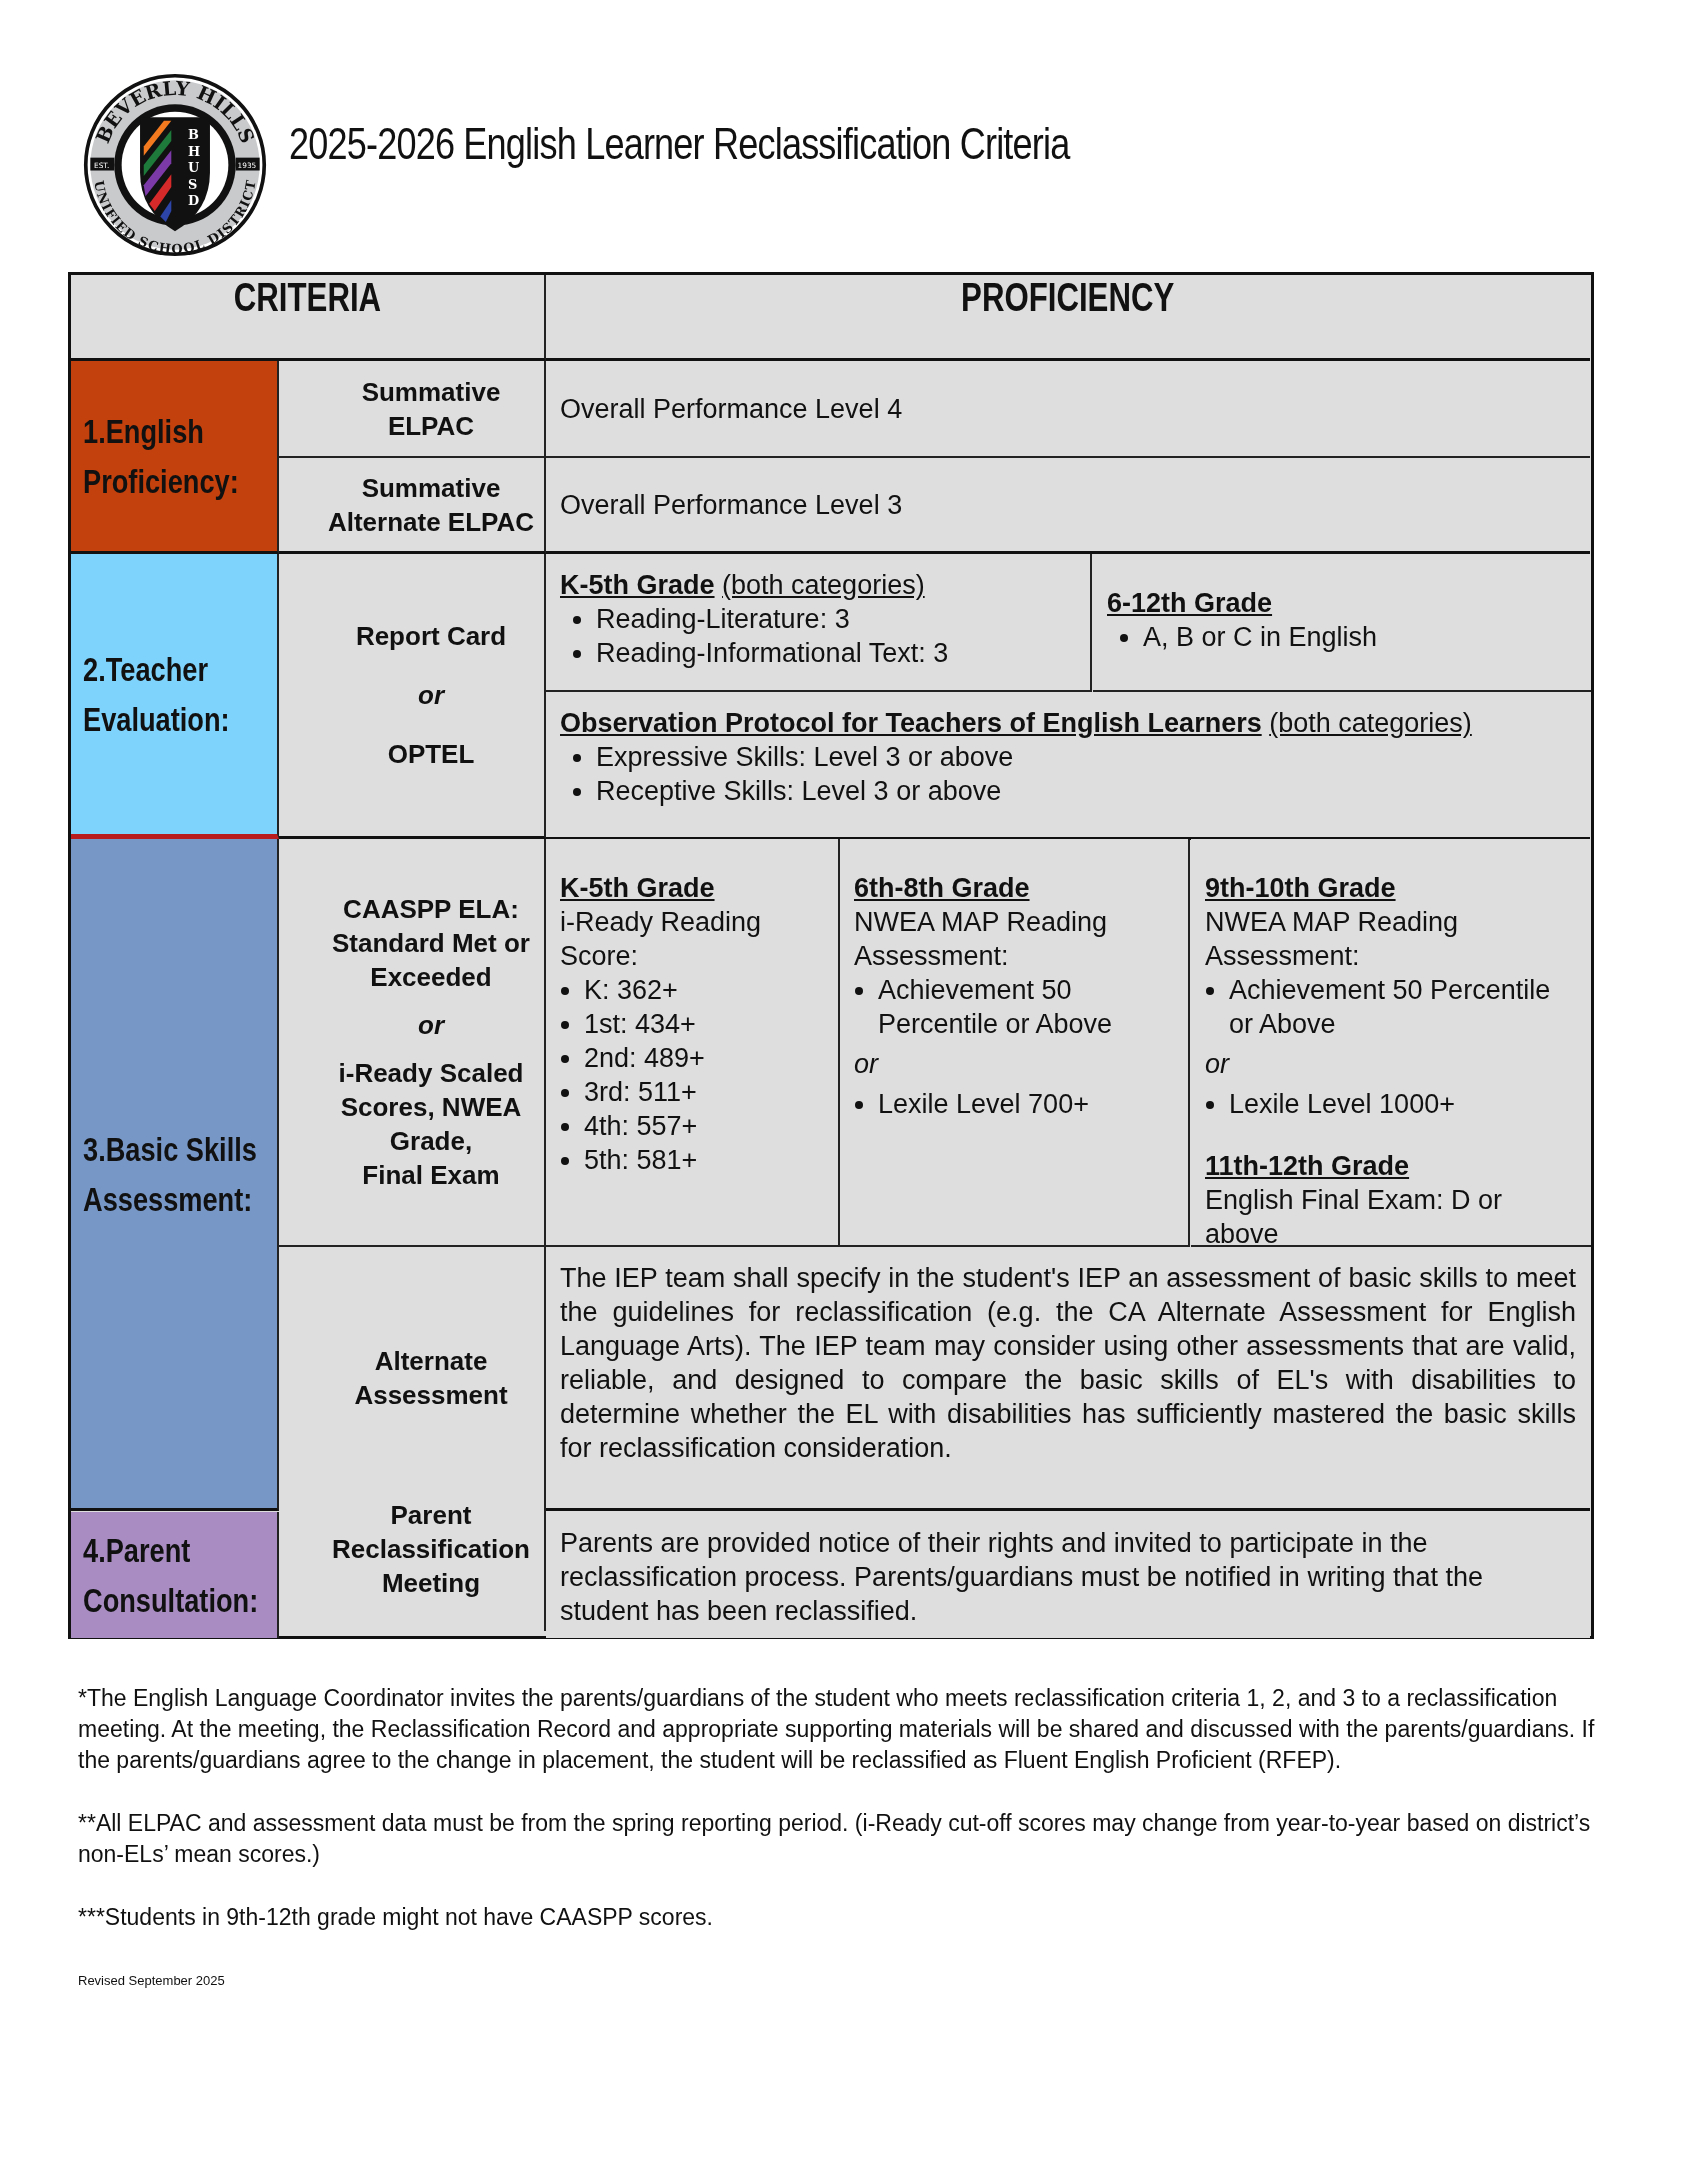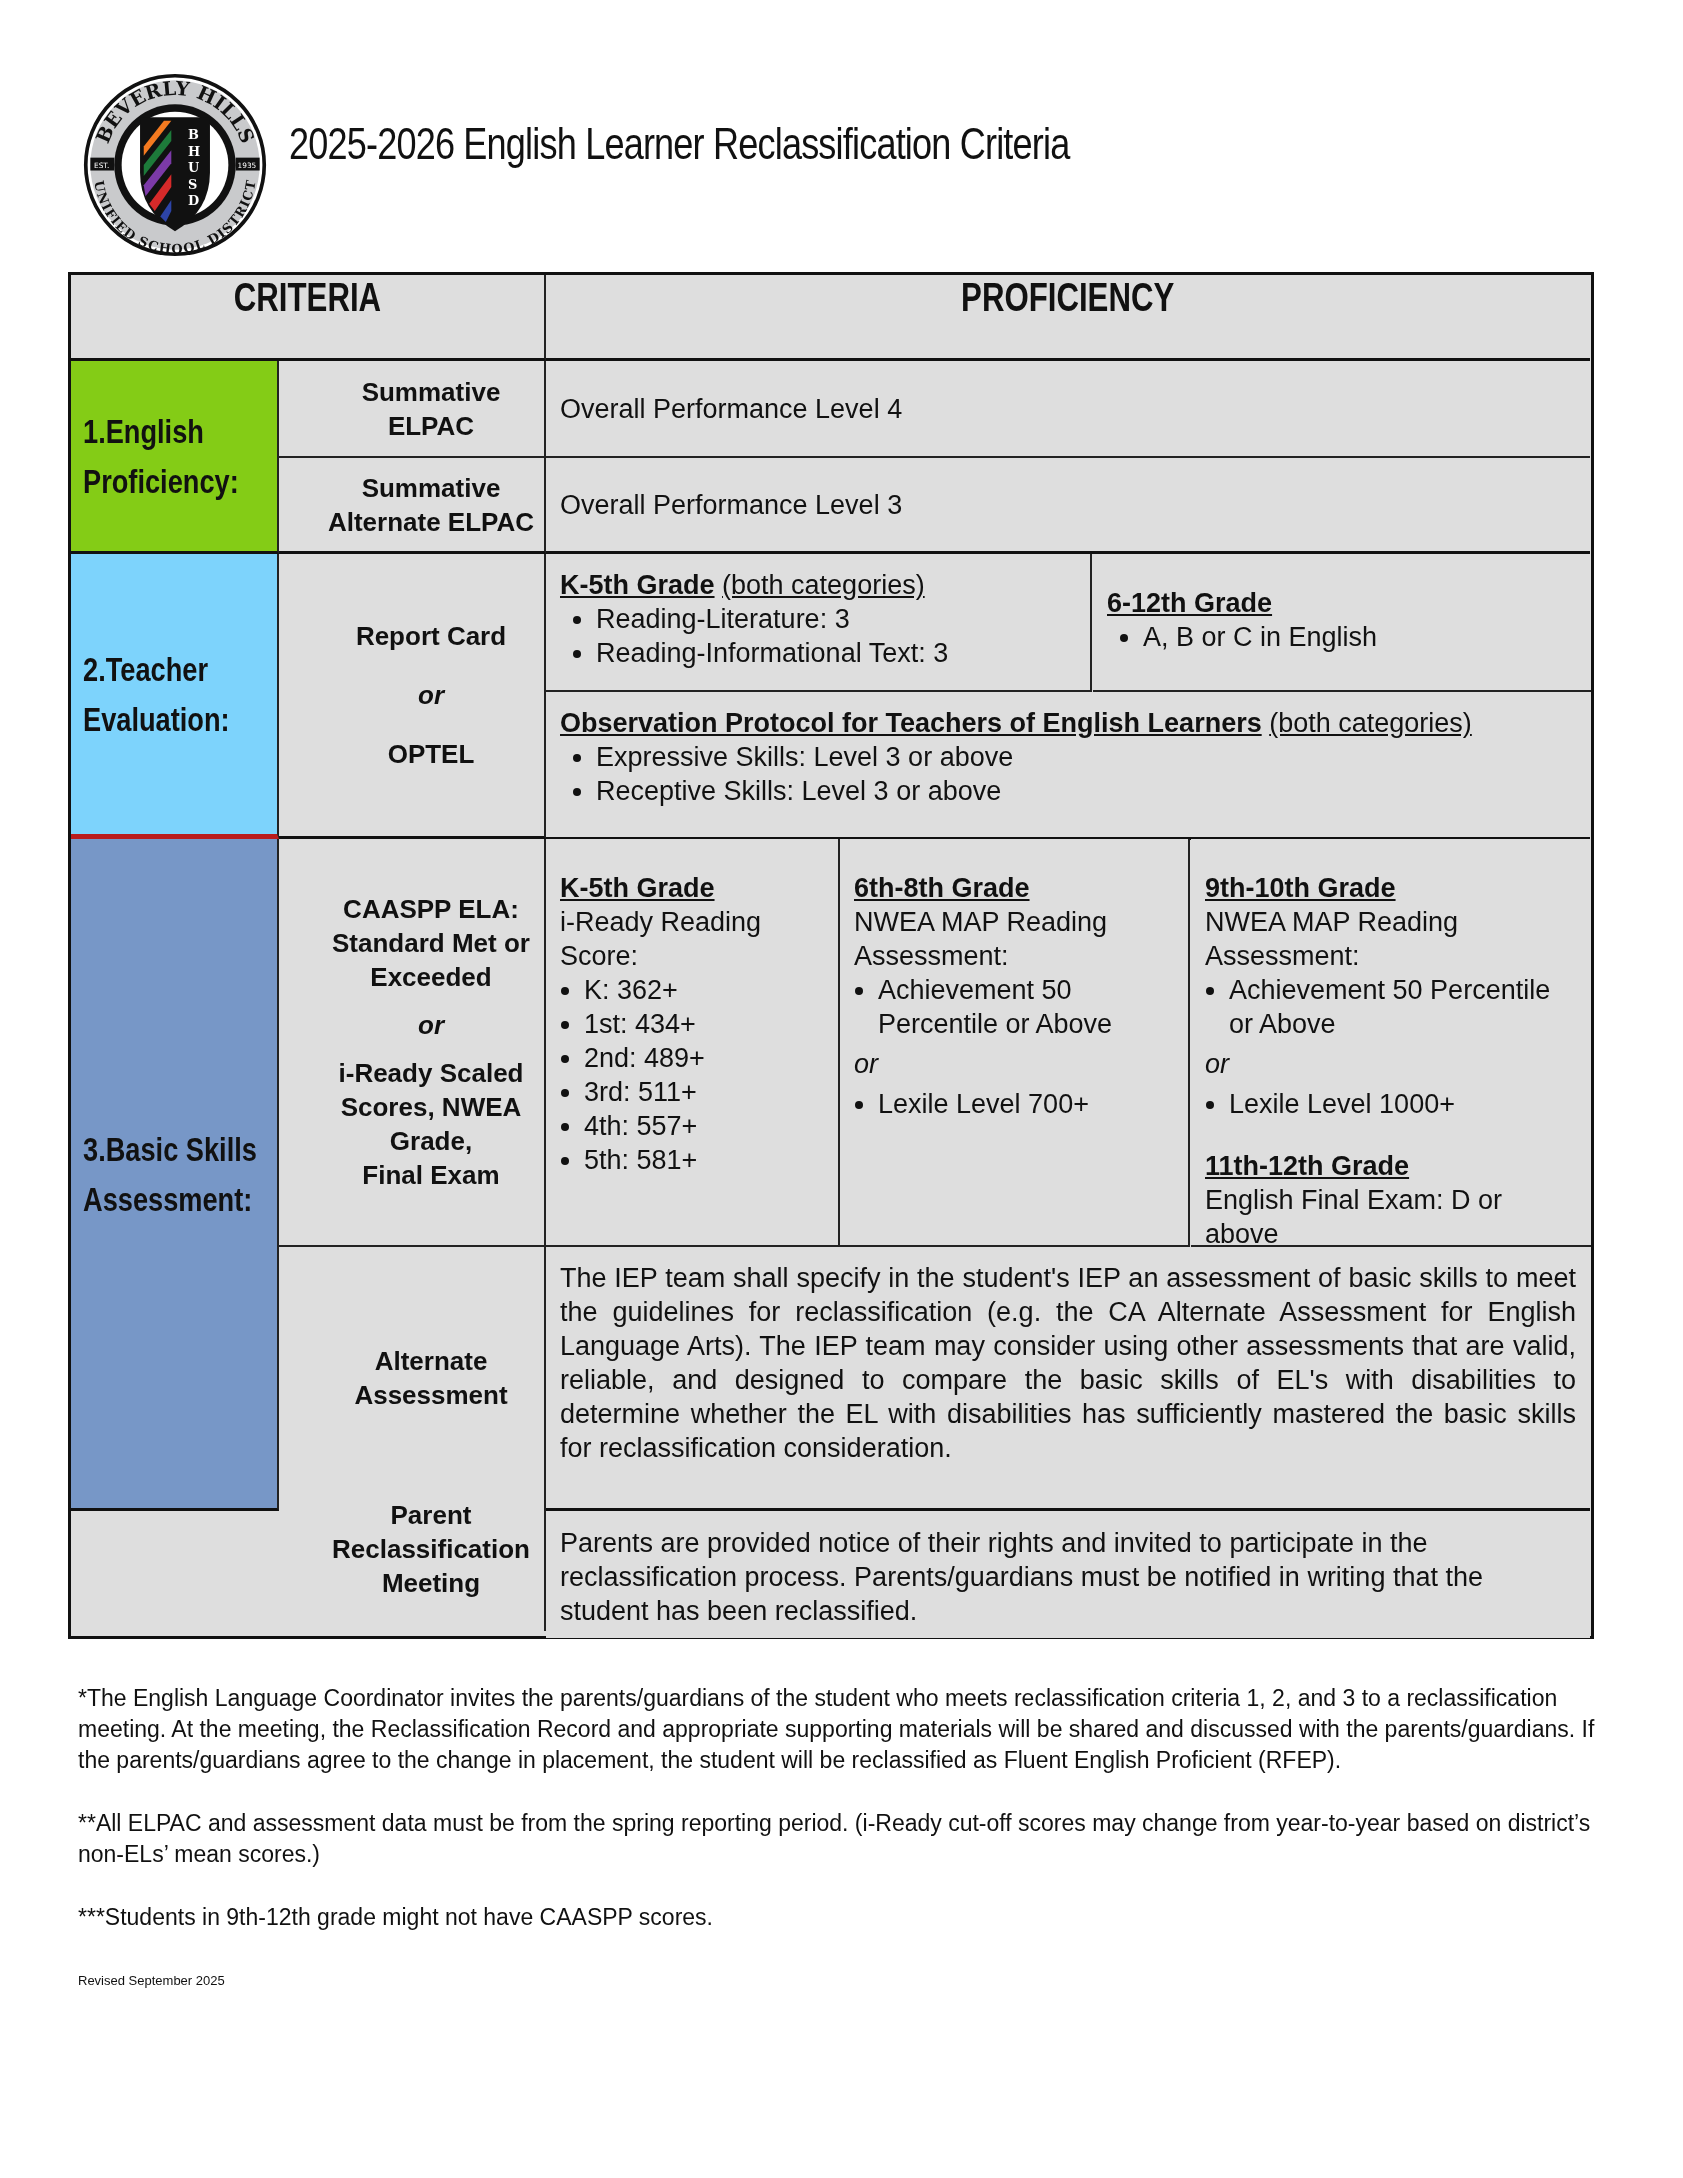--- a/index.html
+++ b/index.html
@@ -57,21 +57,21 @@
 
 <div class="tbl">
 
   <div class="cell hdr" style="left:0;top:0;width:475px;height:86px;border-bottom:3px solid #111">
       <span>CRITERIA</span>
     </div>
   <div class="cell hdr" style="left:475px;top:0;width:1044px;height:86px;border-right:none;border-bottom:3px solid #111">
       <span>PROFICIENCY</span>
     </div>
 
-  <div class="cell crit" style="left:0;top:86px;width:208px;height:193px;background:#84cc16;border-bottom:3px solid #111">
+  <div class="cell crit" style="left:0;top:86px;width:208px;height:193px;background:#c2410c;border-bottom:3px solid #111">
     <div><span>1.English</span><br><span>Proficiency:</span></div>
   </div>
   <div class="cell sub" style="left:208px;top:86px;width:267px;height:97px">
     <div>Summative</div>
       <div>ELPAC</div>
   </div>
   <div class="cell body" style="left:475px;top:86px;width:1044px;height:97px;border-right:none;display:flex;align-items:center">Overall Performance Level 4</div>
   <div class="cell sub" style="left:208px;top:183px;width:267px;height:96px;border-bottom:3px solid #111">
     <div>Summative</div>
       <div>Alternate ELPAC</div>
@@ -155,20 +155,23 @@
       </ul>
     <div class="u" style="margin-top:28px">11th-12th Grade</div>
     <div>English Final Exam: D or above</div>
   </div>
   <div class="cell sub" style="left:208px;top:972px;width:267px;height:264px;border-bottom:3px solid #111">
     <div>Alternate</div>
     <div>Assessment</div>
   </div>
   <div class="cell body just" style="left:475px;top:972px;width:1044px;height:264px;border-right:none;border-bottom:3px solid #111">The IEP team shall specify in the student's IEP an assessment of basic skills to meet the guidelines for reclassification (e.g. the CA Alternate Assessment for English Language Arts). The IEP team may consider using other assessments that are valid, reliable, and designed to compare the basic skills of EL's with disabilities to determine whether the EL with disabilities has sufficiently mastered the basic skills for reclassification consideration.</div>
 
+  <div class="cell crit" style="left:0;top:1237px;width:208px;height:126px;background:#A98DC2;border-bottom:none">
+    <div><span>4.Parent</span><br><span>Consultation:</span></div>
+  </div>
   <div class="cell sub" style="left:208px;top:1192px;width:267px;height:164px;border-bottom:none">
     <div>Parent</div>
     <div>Reclassification</div>
     <div>Meeting</div>
   </div>
   <div class="cell body" style="left:475px;top:1237px;width:1044px;height:126px;border-right:none;border-bottom:none">Parents are provided notice of their rights and invited to participate in the reclassification process. Parents/guardians must be notified in writing that the student has been reclassified.</div>
 </div>
 
 <div class="notes">
   <p>*The English Language Coordinator invites the parents/guardians of the student who meets reclassification criteria 1, 2, and 3 to a reclassification meeting. At the meeting, the Reclassification Record and appropriate supporting materials will be shared and discussed with the parents/guardians. If the parents/guardians agree to the change in placement, the student will be reclassified as Fluent English Proficient (RFEP).</p>

